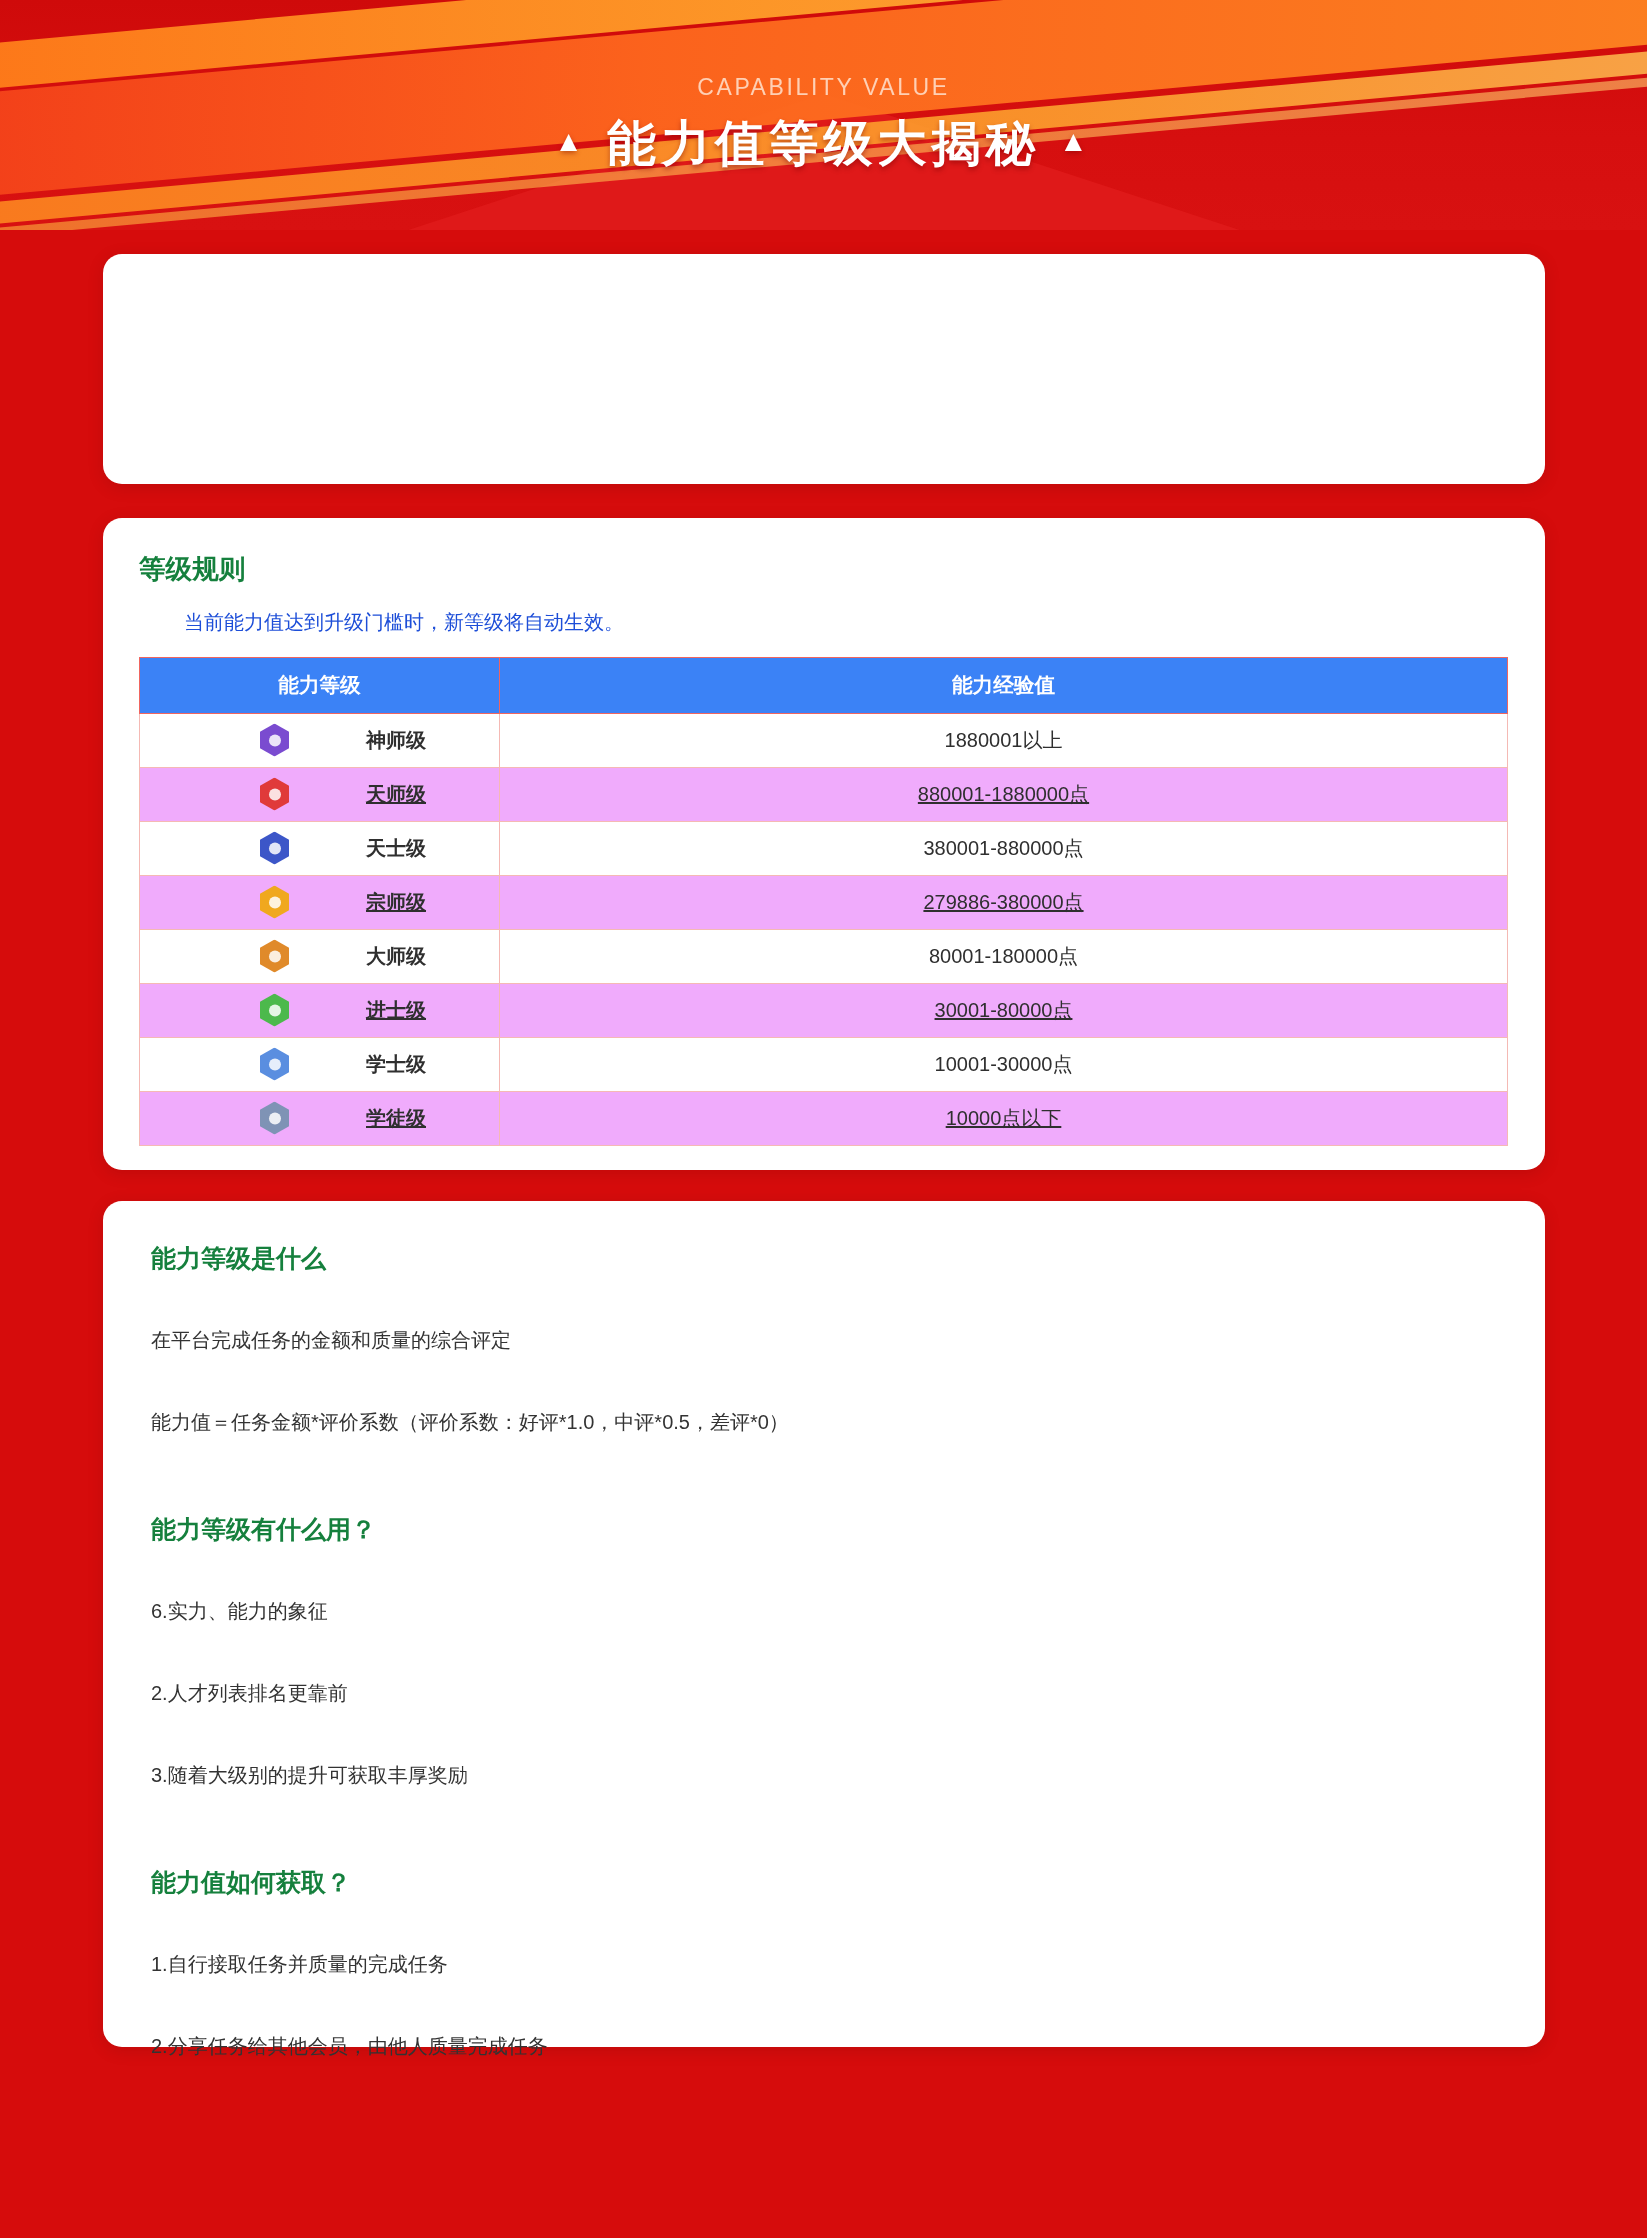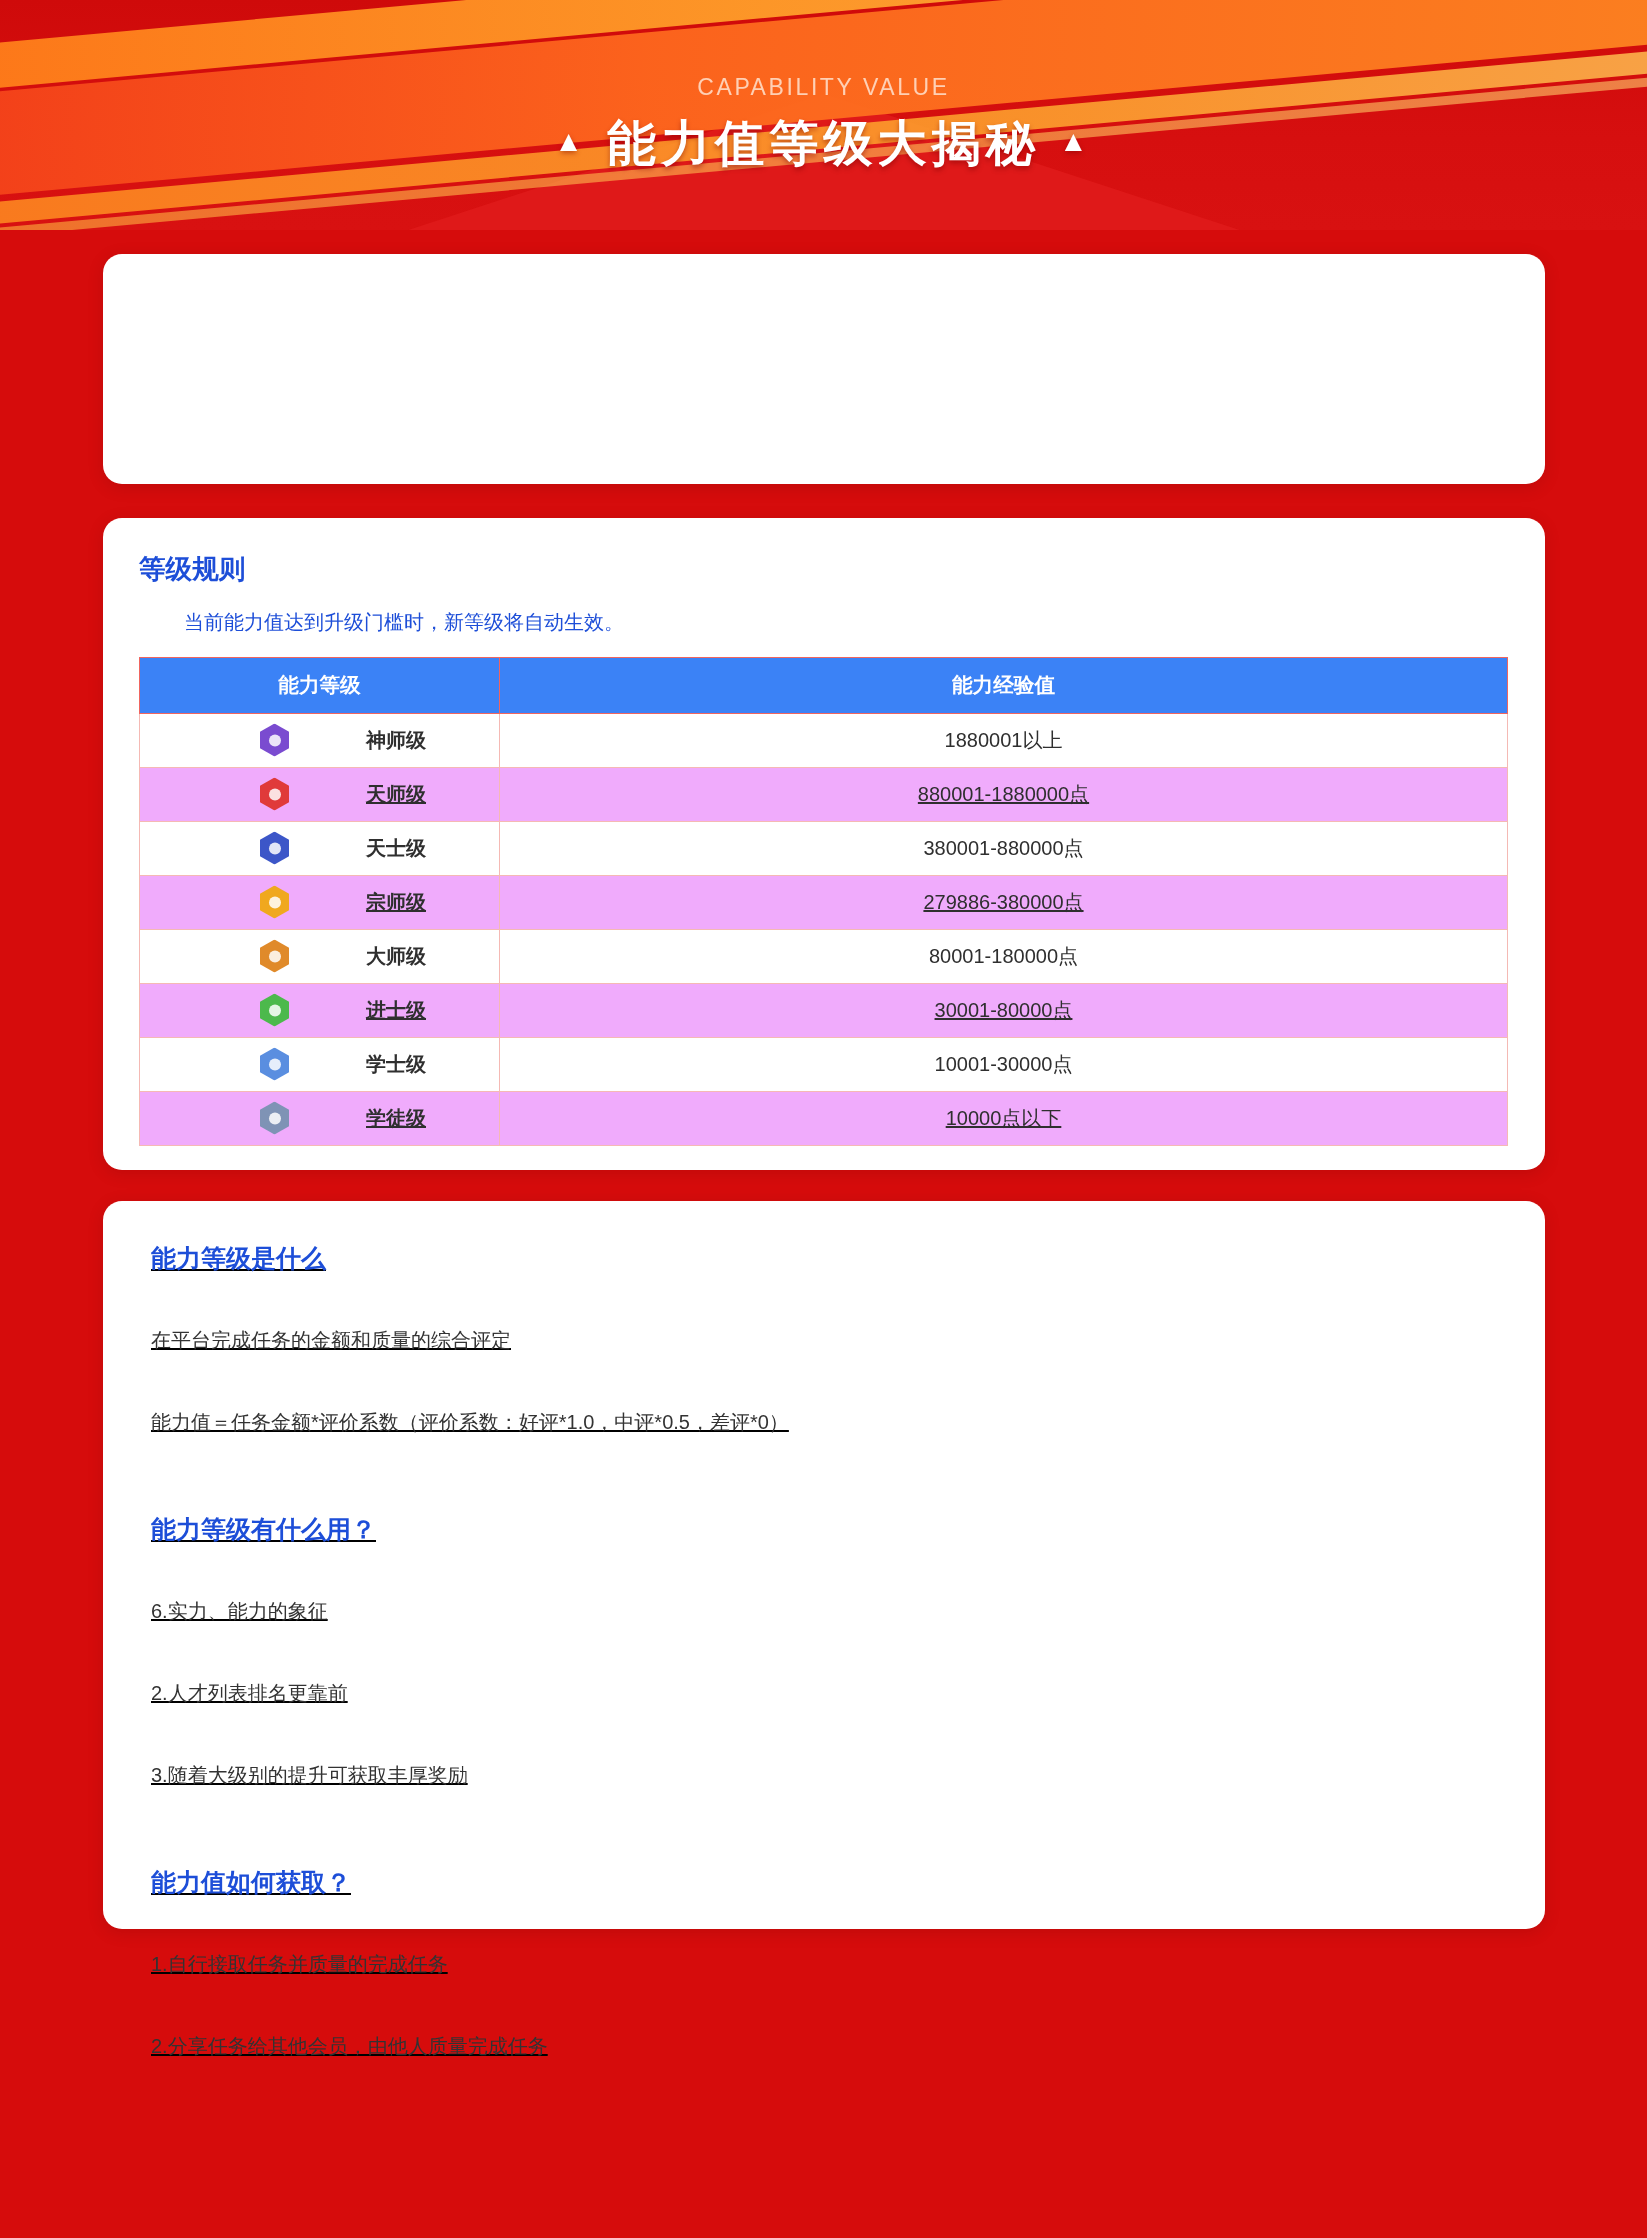--- a/index.html
+++ b/index.html
@@ -107,24 +107,24 @@
   .card {
     position: absolute;
     left: 103px;
     width: 1442px;
     background: #ffffff;
     border-radius: 19px;
     box-shadow: 0 3.4px 15.4px rgba(100, 0, 0, .18);
   }
   #card-top    { top: 254px;  height: 230px; }
   #card-rules  { top: 518px;  height: 652px; }
-  #card-faq    { top: 1201px; height: 728px; text-decoration: underline; }
+  #card-faq    { top: 1201px; height: 846px; }
 
   .section-title {
-    color: #1d4ed8;
+    color: #15803d;
     font-weight: bold;
   }
 
   
   .rules-inner { padding: 33px 36px 0 36px; }
   .rules-title { font-size: 26.6px; }
   .rules-desc {
     margin-top: 22px;
     font-size: 20px;
     color: #1d4ed8;

